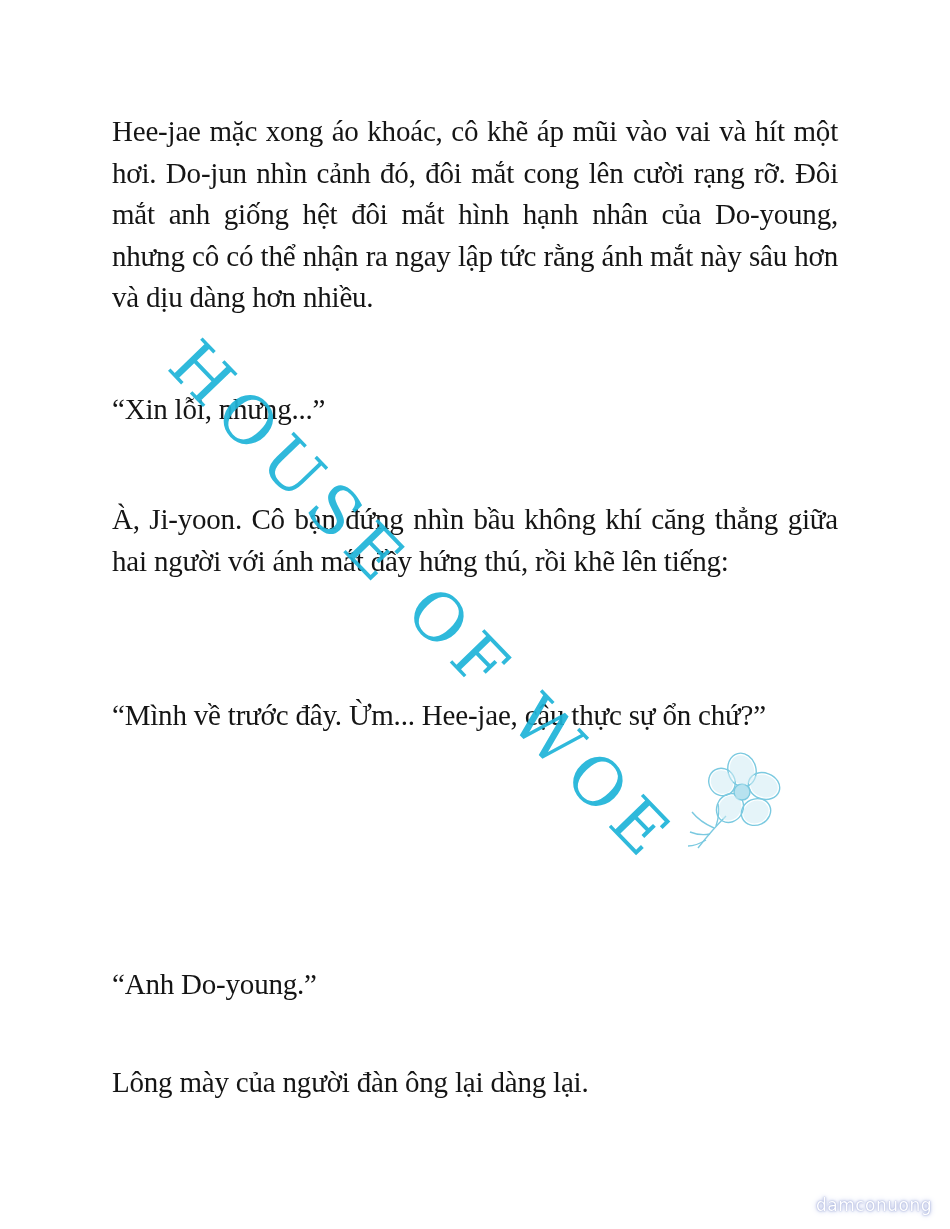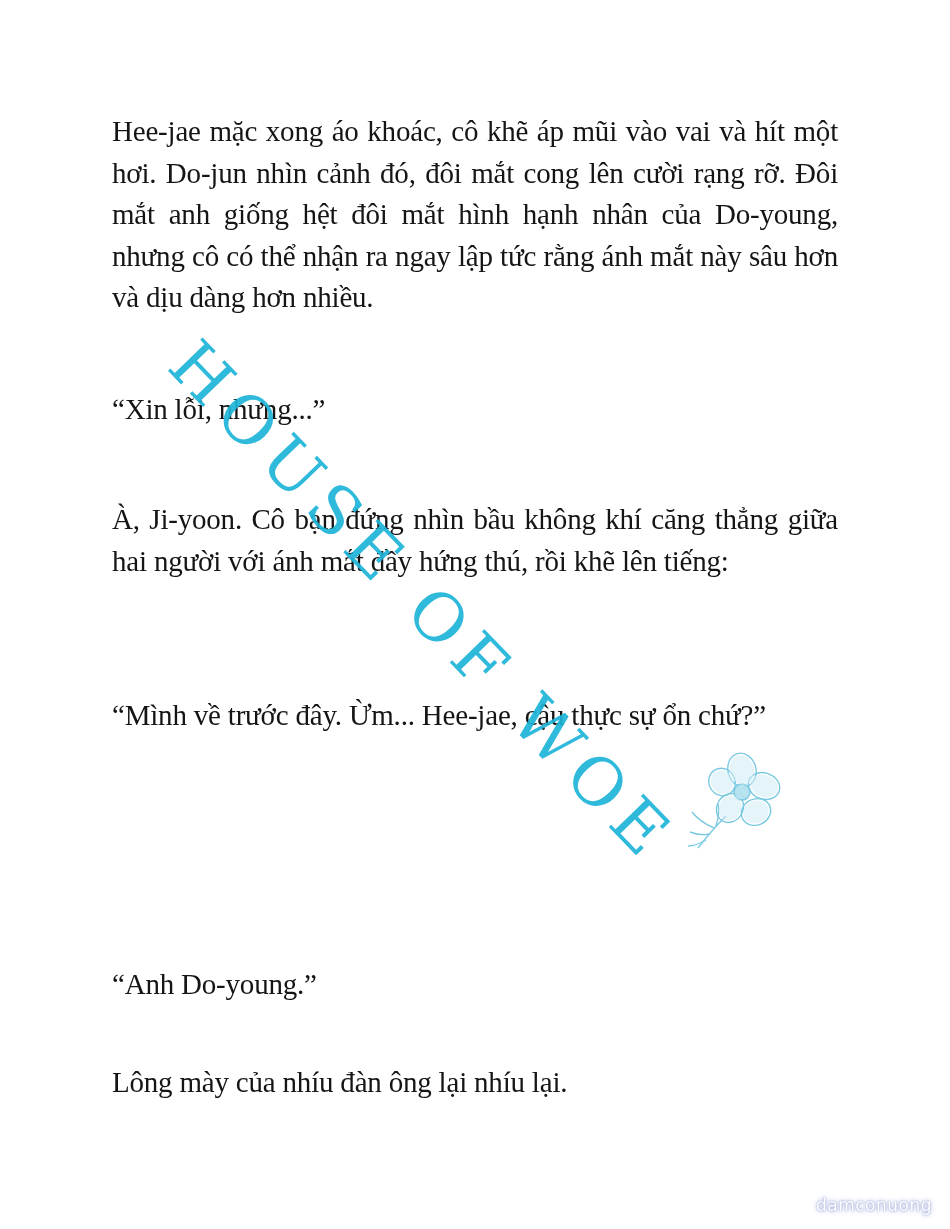--- a/index.html
+++ b/index.html
@@ -85,21 +85,21 @@
 </head>
 <body>
 
 <div class="page">
 
   <p class="para justify p1">Hee-jae mặc xong áo khoác, cô khẽ áp mũi vào vai và hít một hơi. Do-jun nhìn cảnh đó, đôi mắt cong lên cười rạng rỡ. Đôi mắt anh giống hệt đôi mắt hình hạnh nhân của Do-young, nhưng cô có thể nhận ra ngay lập tức rằng ánh mắt này sâu hơn và dịu dàng hơn nhiều.</p>
   <p class="para p2">“Xin lỗi, nhưng...”</p>
   <p class="para justify p3">À, Ji-yoon. Cô bạn đứng nhìn bầu không khí căng thẳng giữa hai người với ánh mắt đầy hứng thú, rồi khẽ lên tiếng:</p>
   <p class="para p4">“Mình về trước đây. Ừm... Hee-jae, cậu thực sự ổn chứ?”</p>
   <p class="para p6">“Anh Do-young.”</p>
-  <p class="para p7">Lông mày của nhíu đàn ông lại nhíu lại.</p>
+  <p class="para p7">Lông mày của người đàn ông lại dàng lại.</p>
 
   <div class="wm">HOUSE OF WOE</div>
 
   <svg class="flower" viewBox="0 0 110 110" xmlns="http://www.w3.org/2000/svg">
     <g fill="none" stroke="#4fb8d6" stroke-width="1.4">
       <ellipse cx="66" cy="28" rx="14" ry="17" transform="rotate(-15 66 28)"></ellipse>
       <ellipse cx="88" cy="44" rx="16" ry="13" transform="rotate(20 88 44)"></ellipse>
       <ellipse cx="80" cy="70" rx="15" ry="13" transform="rotate(-25 80 70)"></ellipse>
       <ellipse cx="54" cy="66" rx="13" ry="15" transform="rotate(30 54 66)"></ellipse>
       <ellipse cx="46" cy="40" rx="13" ry="14" transform="rotate(-30 46 40)"></ellipse>

